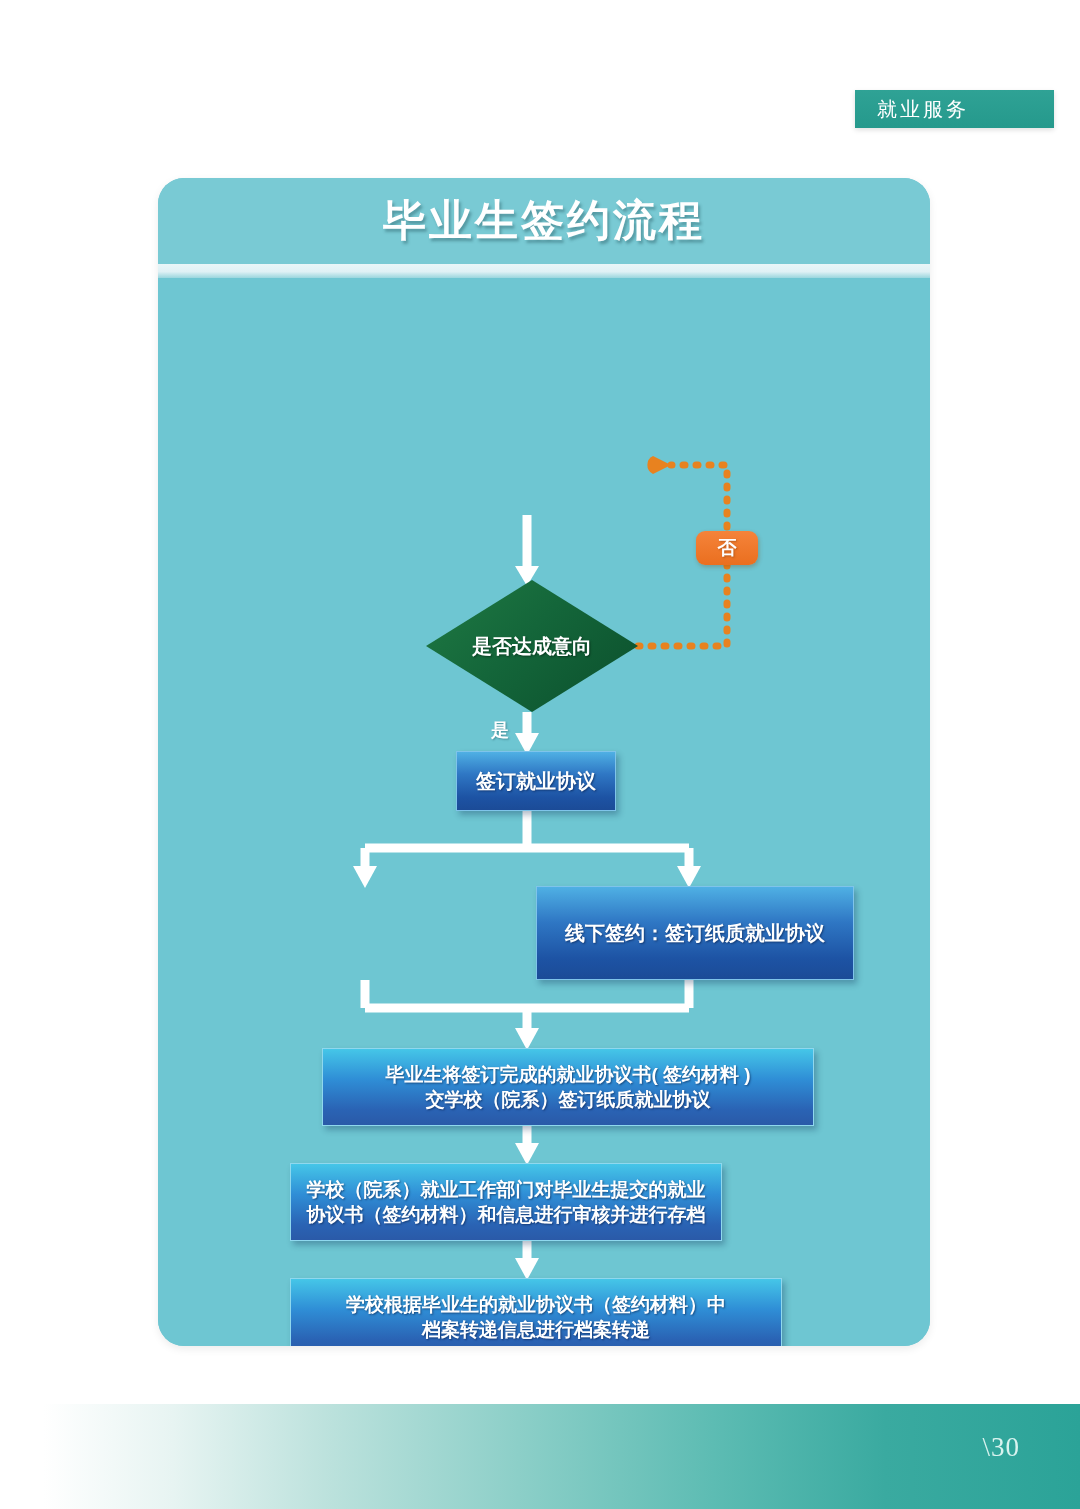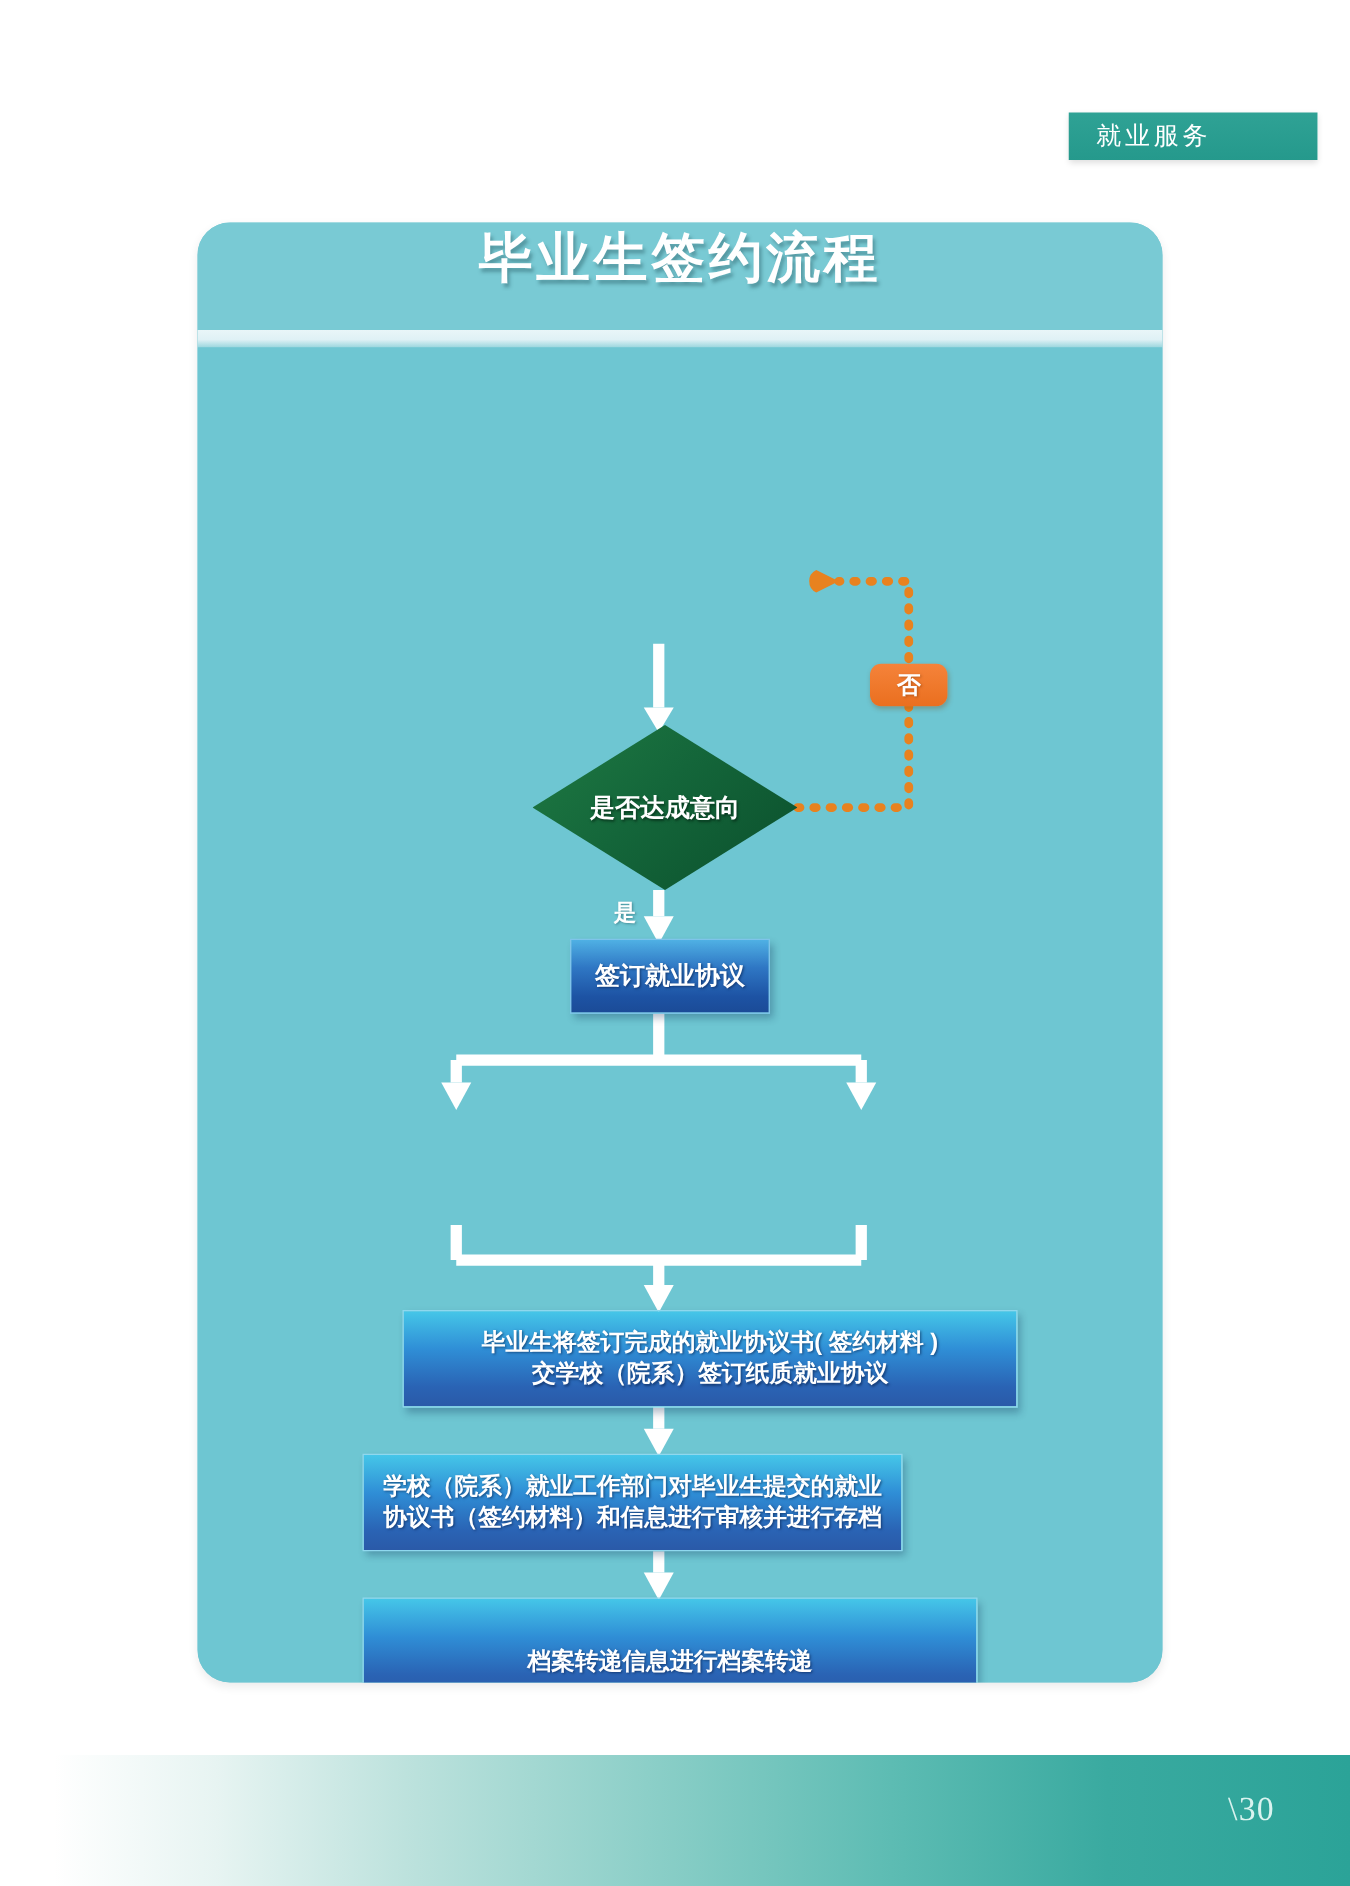--- a/index.html
+++ b/index.html
@@ -50,21 +50,21 @@
     overflow: hidden;
   }
   .panel-header {
     position: absolute;
     left: 0;
     top: 0;
     width: 100%;
     height: 86px;
     background: #79cad4;
     display: flex;
-    align-items: flex-start;
+    align-items: center;
     justify-content: center;
   }
   .panel-title {
     color: #ffffff;
     font-size: 43px;
     font-weight: bold;
     letter-spacing: 3px;
     text-shadow: 2px 3px 3px rgba(40,90,100,0.45);
     white-space: nowrap;
   }
@@ -277,38 +277,41 @@
       </div>
 
       <div class="edge-label" id="label-yes">是</div>
       <div class="badge-no">否</div>
 
       <div class="node node-dark" id="node-sign">
         <span>签订就业协议</span>
       </div>
 
 
+      <div class="node node-dark" id="node-offline">
+        <span>线下签约：签订纸质就业协议</span>
+      </div>
 
       <div class="node node-bright" id="node-submit">
         <span>
           <span>毕业生将签订完成的就业协议书( 签约材料 )</span><br>
           <span>交学校（院系）签订纸质就业协议</span>
         </span>
       </div>
 
       <div class="node node-bright" id="node-review">
         <span>
           <span>学校（院系）就业工作部门对毕业生提交的就业</span><br>
           <span>协议书（签约材料）和信息进行审核并进行存档</span>
         </span>
       </div>
 
       <div class="node node-bright" id="node-archive">
         <span>
-          <br>
+          <span>学校根据毕业生的就业协议书（签约材料）中</span><br>
           <span>档案转递信息进行档案转递</span>
         </span>
       </div>
 
     </div>
   </div>
 </div>
 
 <div class="footer-band">
   <div class="page-number">\30</div>

